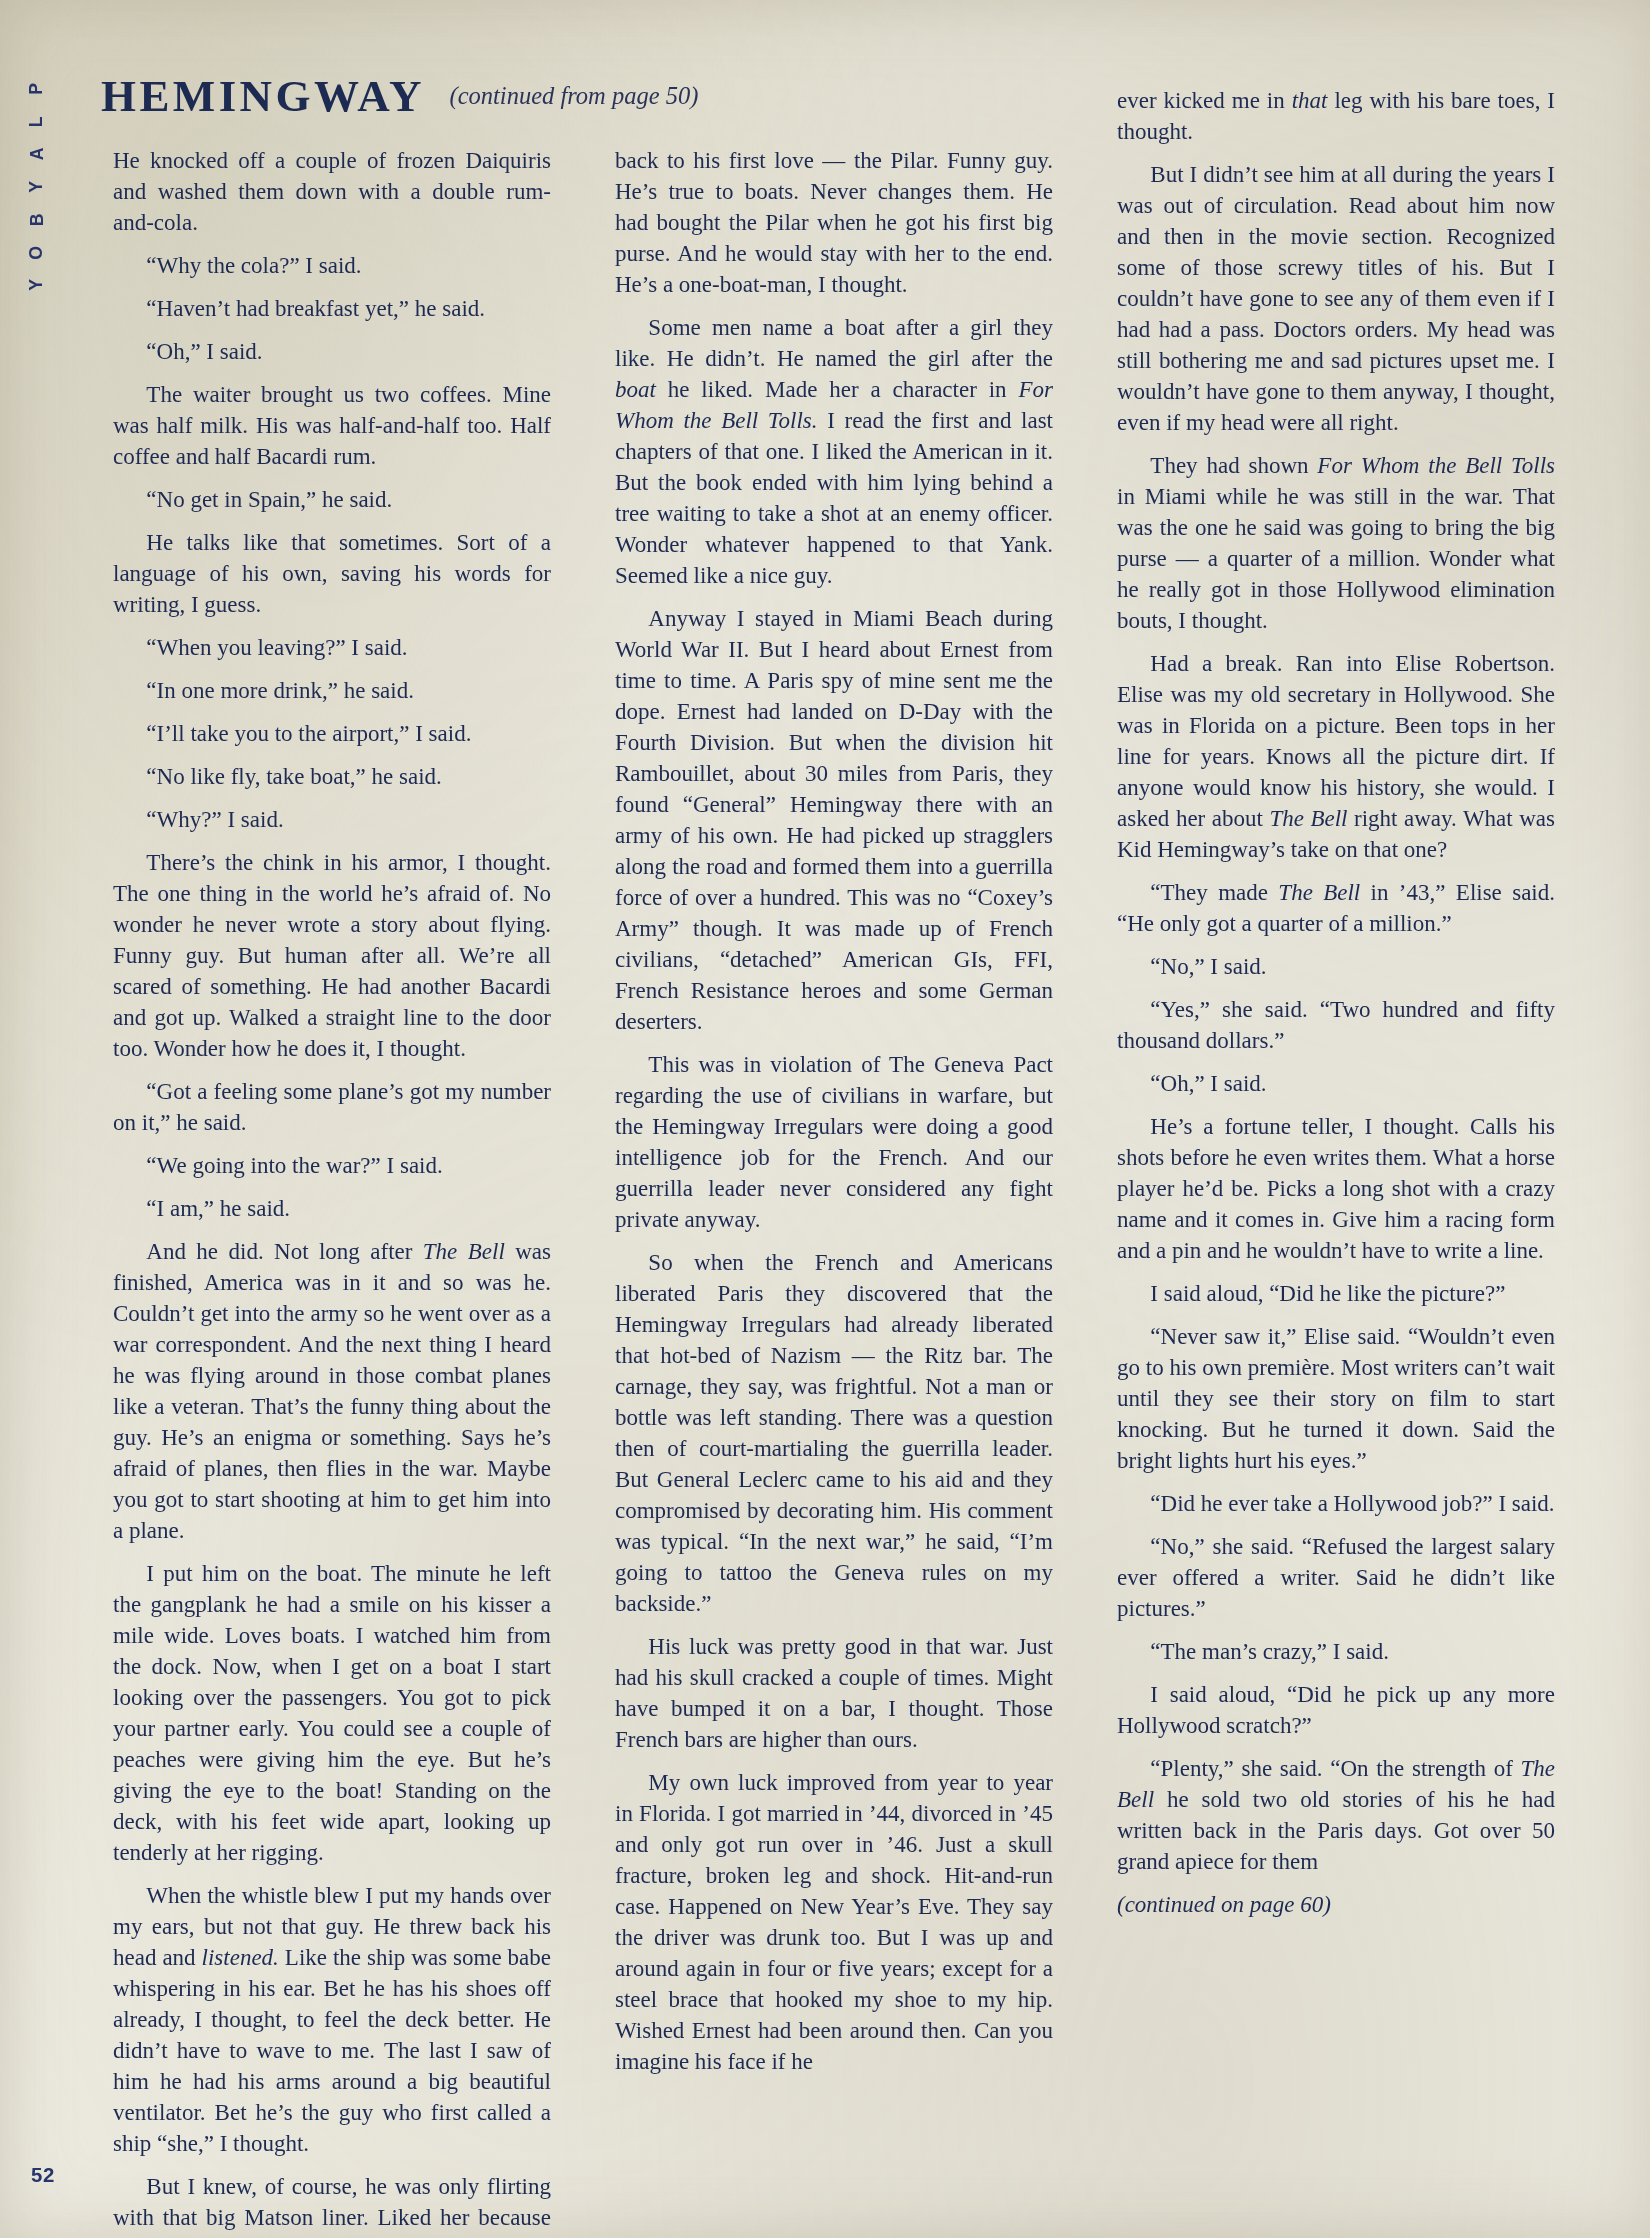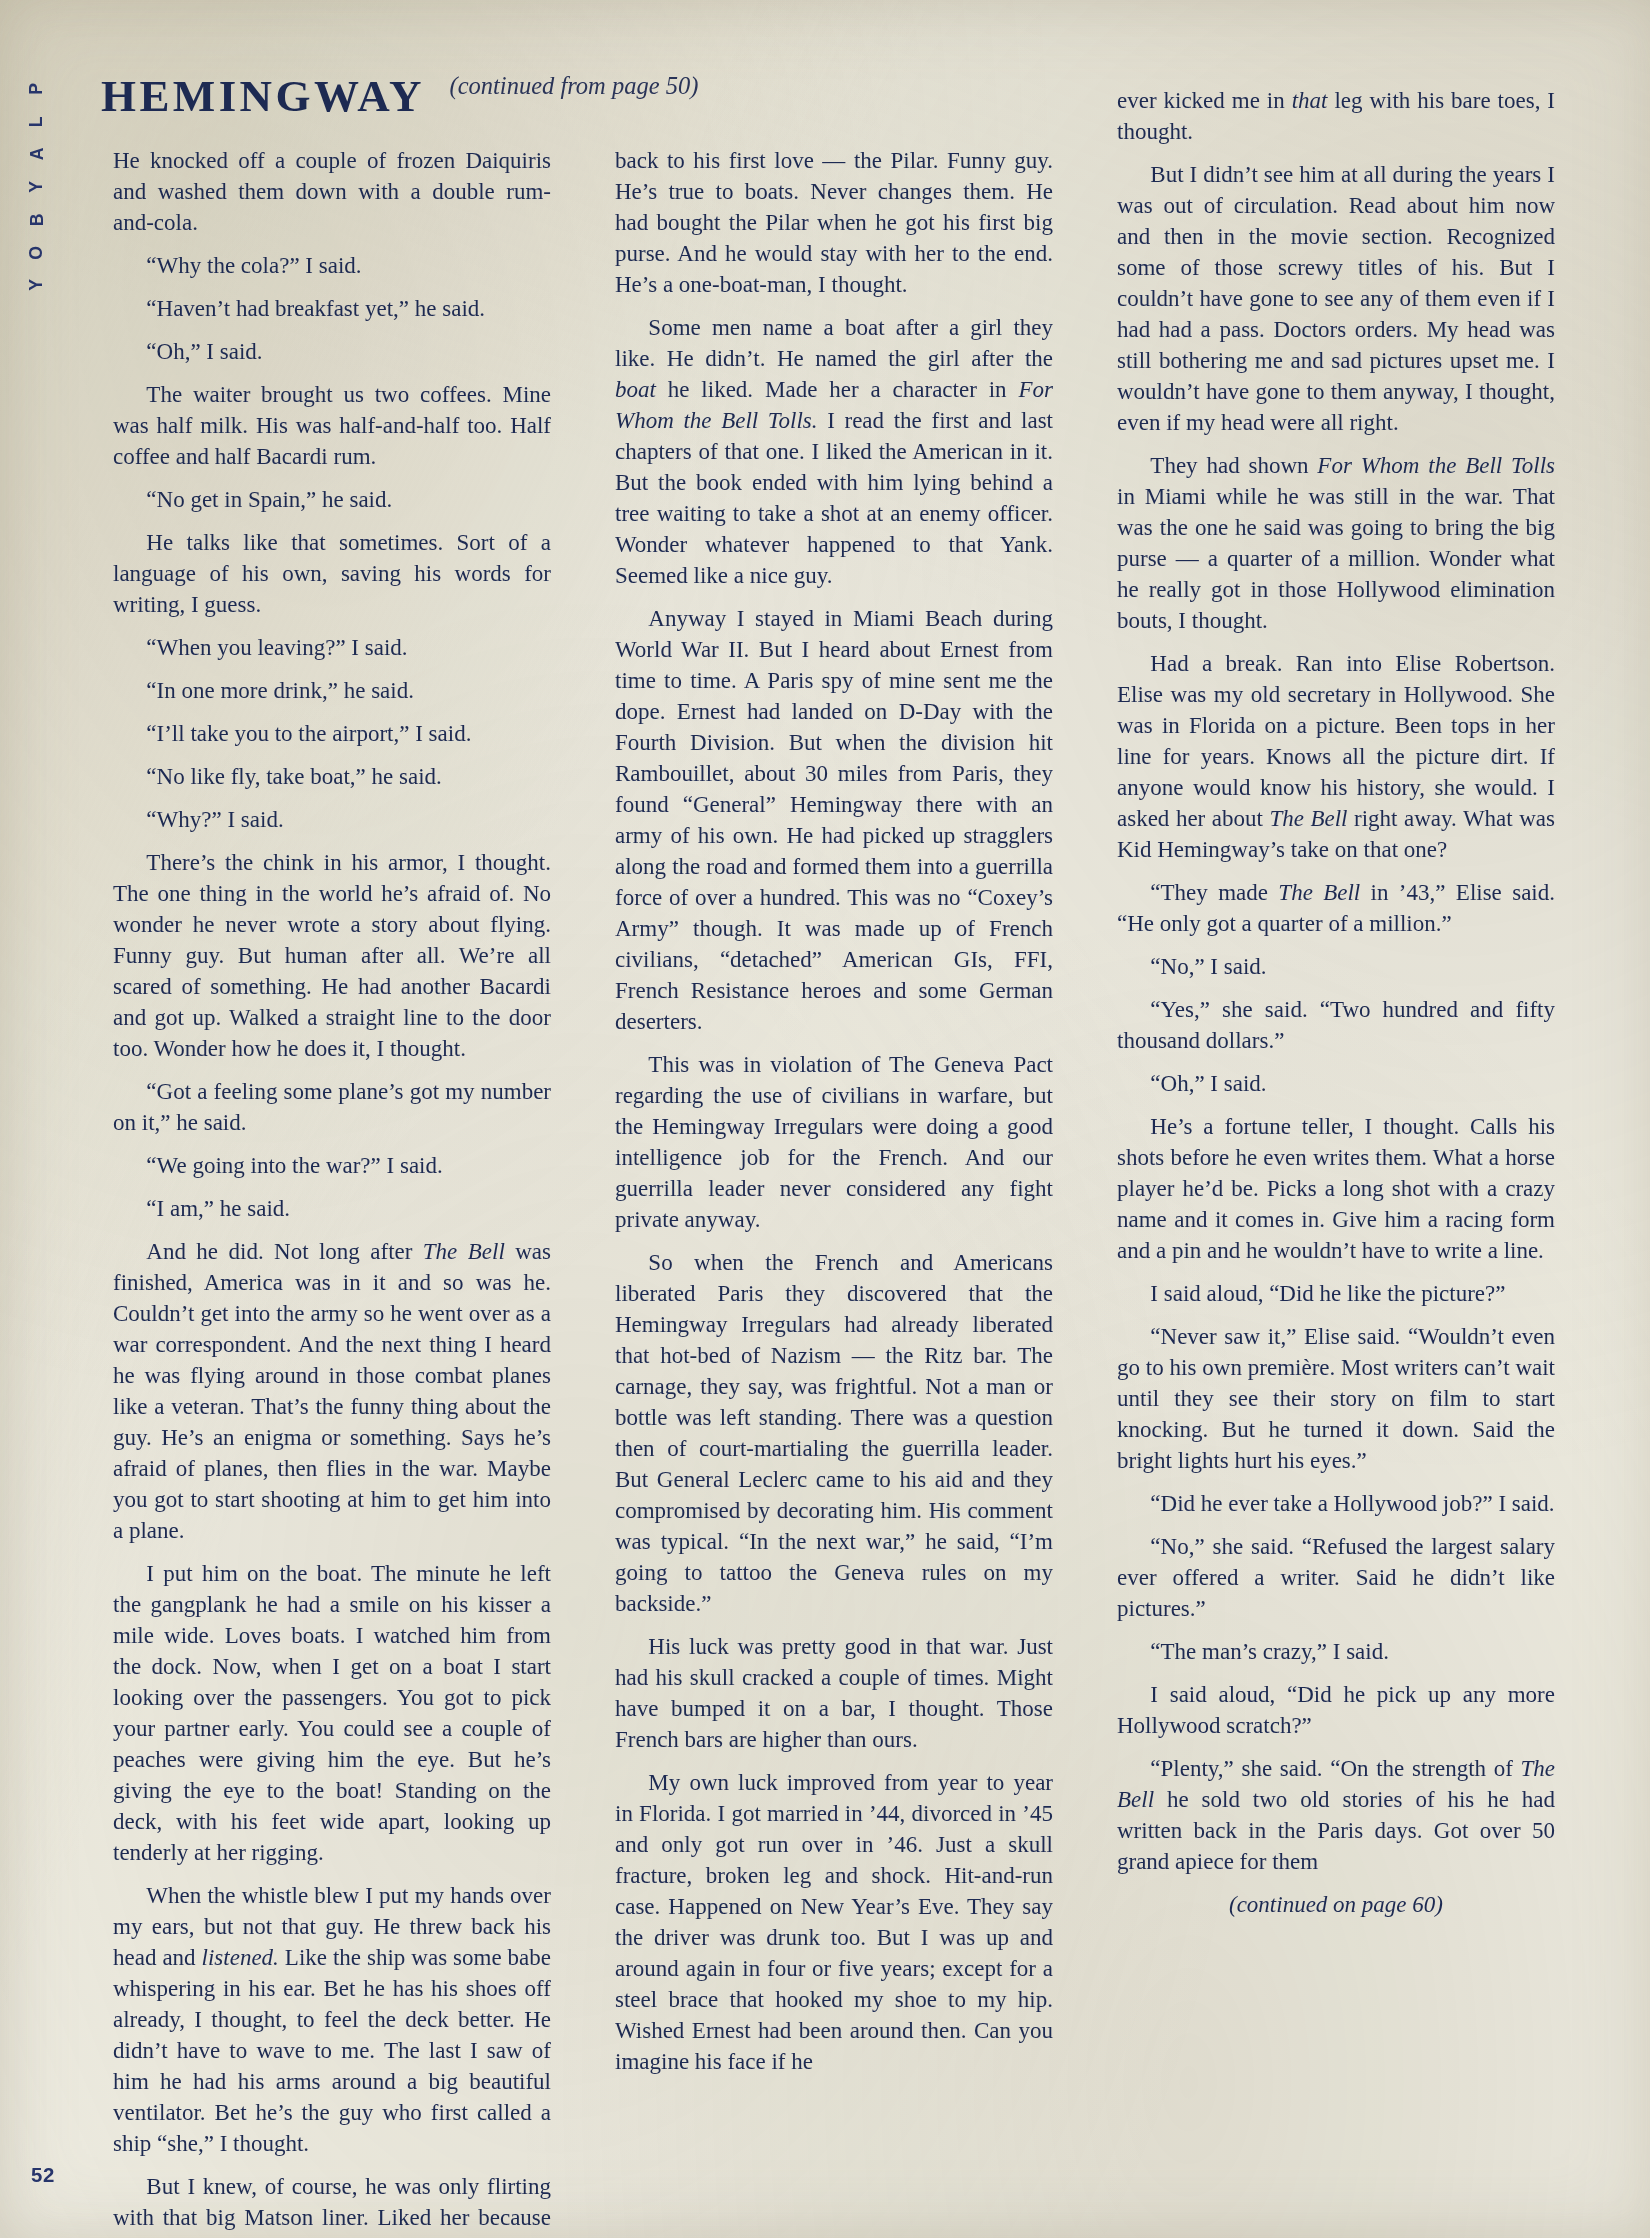--- a/index.html
+++ b/index.html
@@ -64,21 +64,21 @@
     display: block;
   }
 
   
   .masthead {
     position: absolute;
     left: 101px;
     top: 74px;
     width: 1464px;
     display: flex;
-    align-items: flex-start;
+    align-items: center;
     gap: 24.5px;
   }
   .article-title {
     font-family: "Liberation Serif", "DejaVu Serif", serif;
     font-weight: 700;
     font-size: 45px;
     line-height: 1;
     letter-spacing: 3.4px;
     color: #1d2a52;
     white-space: nowrap;
@@ -117,21 +117,21 @@
     text-indent: 1.45em;
   }
   .col p.no-indent {
     text-indent: 0;
   }
   .col p em {
     font-style: italic;
   }
   .col .closer {
     display: block;
-    text-align: center;
+    text-align: left;
     font-style: italic;
     text-indent: 0;
     margin-top: 0;
   }
 
   
   .col1 { margin-top: 0; }
   .col2 { margin-top: 0; }
   .col3 { margin-top: -60px; }
 

